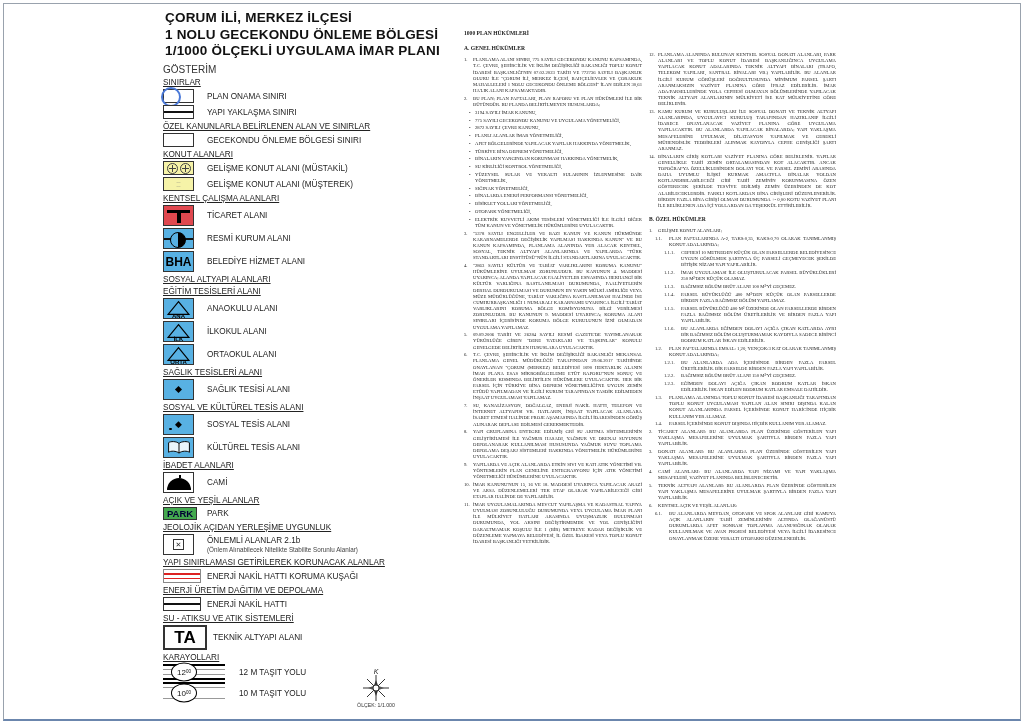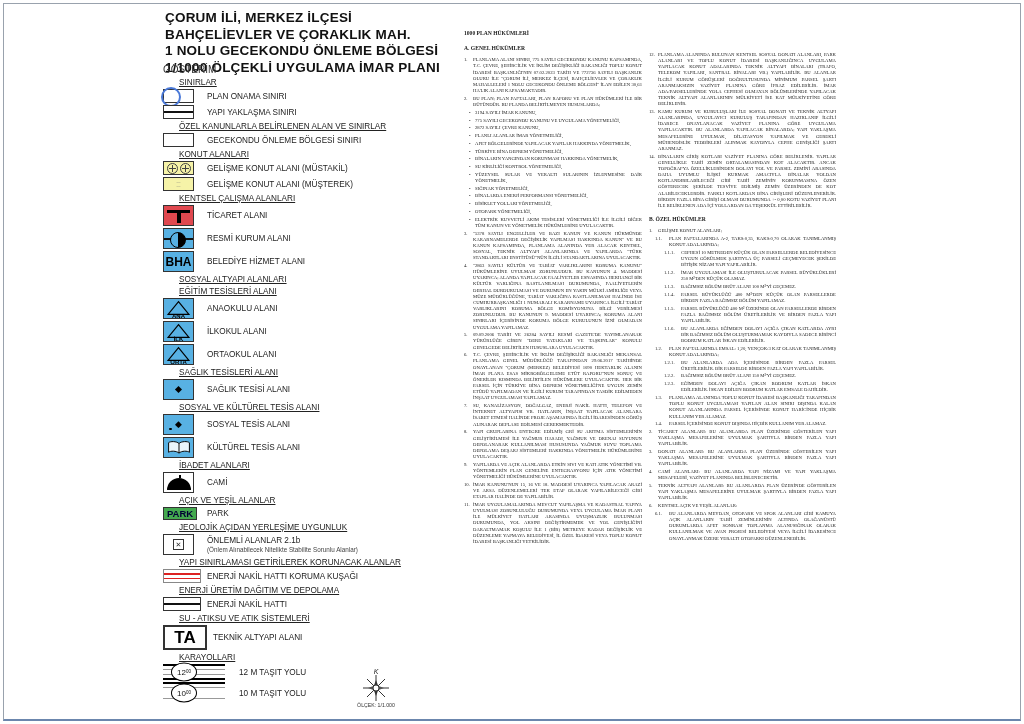--- a/index.html
+++ b/index.html
@@ -5,21 +5,21 @@
   html,body{margin:0;padding:0;background:#fff;}
   #page{position:relative;width:1024px;height:724px;background:#fff;overflow:hidden;
         font-family:"Liberation Sans",sans-serif;color:#1c1c1c;}
   #frame{position:absolute;inset:3px;border:1px solid #99a2ad;border-bottom:2px solid #6b86ad;pointer-events:none;}
   
   #title{position:absolute;left:165px;top:10px;width:330px;font-weight:bold;
          font-size:13.5px;line-height:16.5px;letter-spacing:.2px;color:#111;}
   
   #legend{position:absolute;left:163px;top:64px;width:300px;font-size:8.2px;color:#222;}
   .lg-big{font-size:10px;color:#333;margin-bottom:1px;}
-  .lg-h{text-decoration:underline;margin:3px 16px 2px;font-size:8.2px;}
+  .lg-h{text-decoration:underline;margin:3px 0 2px;font-size:8.2px;}
   .lg-row{display:flex;align-items:center;gap:6px;margin:2px 0;}
   .sym{flex:0 0 38px;display:flex;align-items:center;justify-content:flex-start;position:relative;}
   .bx{box-sizing:border-box;width:31px;height:14px;border:1px solid #333;background:#fff;position:relative;}
   .bx.tall{height:21px;}
   .bx.blue{background:#58b1e3;}
   .bx.yellow{background:#f6f3a8;}
   .bx.red{background:#e0484f;}
   .bx.green{background:#44a94f;width:34px;height:13px;display:flex;align-items:center;justify-content:center;}
   .bx.cnt{display:flex;align-items:center;justify-content:center;}
   
@@ -74,21 +74,20 @@
   .itm.lv3{margin-left:15px;}.itm.lv3 .n{flex-basis:17px;}
 </style>
 </head>
 <body>
 
 <div id="page">
   <div id="frame"></div>
 
   <div id="title">
     <div>ÇORUM İLİ, MERKEZ İLÇESİ</div>
-    <div>BAHÇELİEVLER VE ÇORAKLIK MAH.</div>
     <div>1 NOLU GECEKONDU ÖNLEME BÖLGESİ</div>
     <div>1/1000 ÖLÇEKLİ UYGULAMA İMAR PLANI</div>
   </div>
 
   <div id="legend">
     <div class="lg-big">GÖSTERİM</div>
 
     <div class="lg-h">SINIRLAR</div>
     <div class="lg-row">
       <span class="sym">

